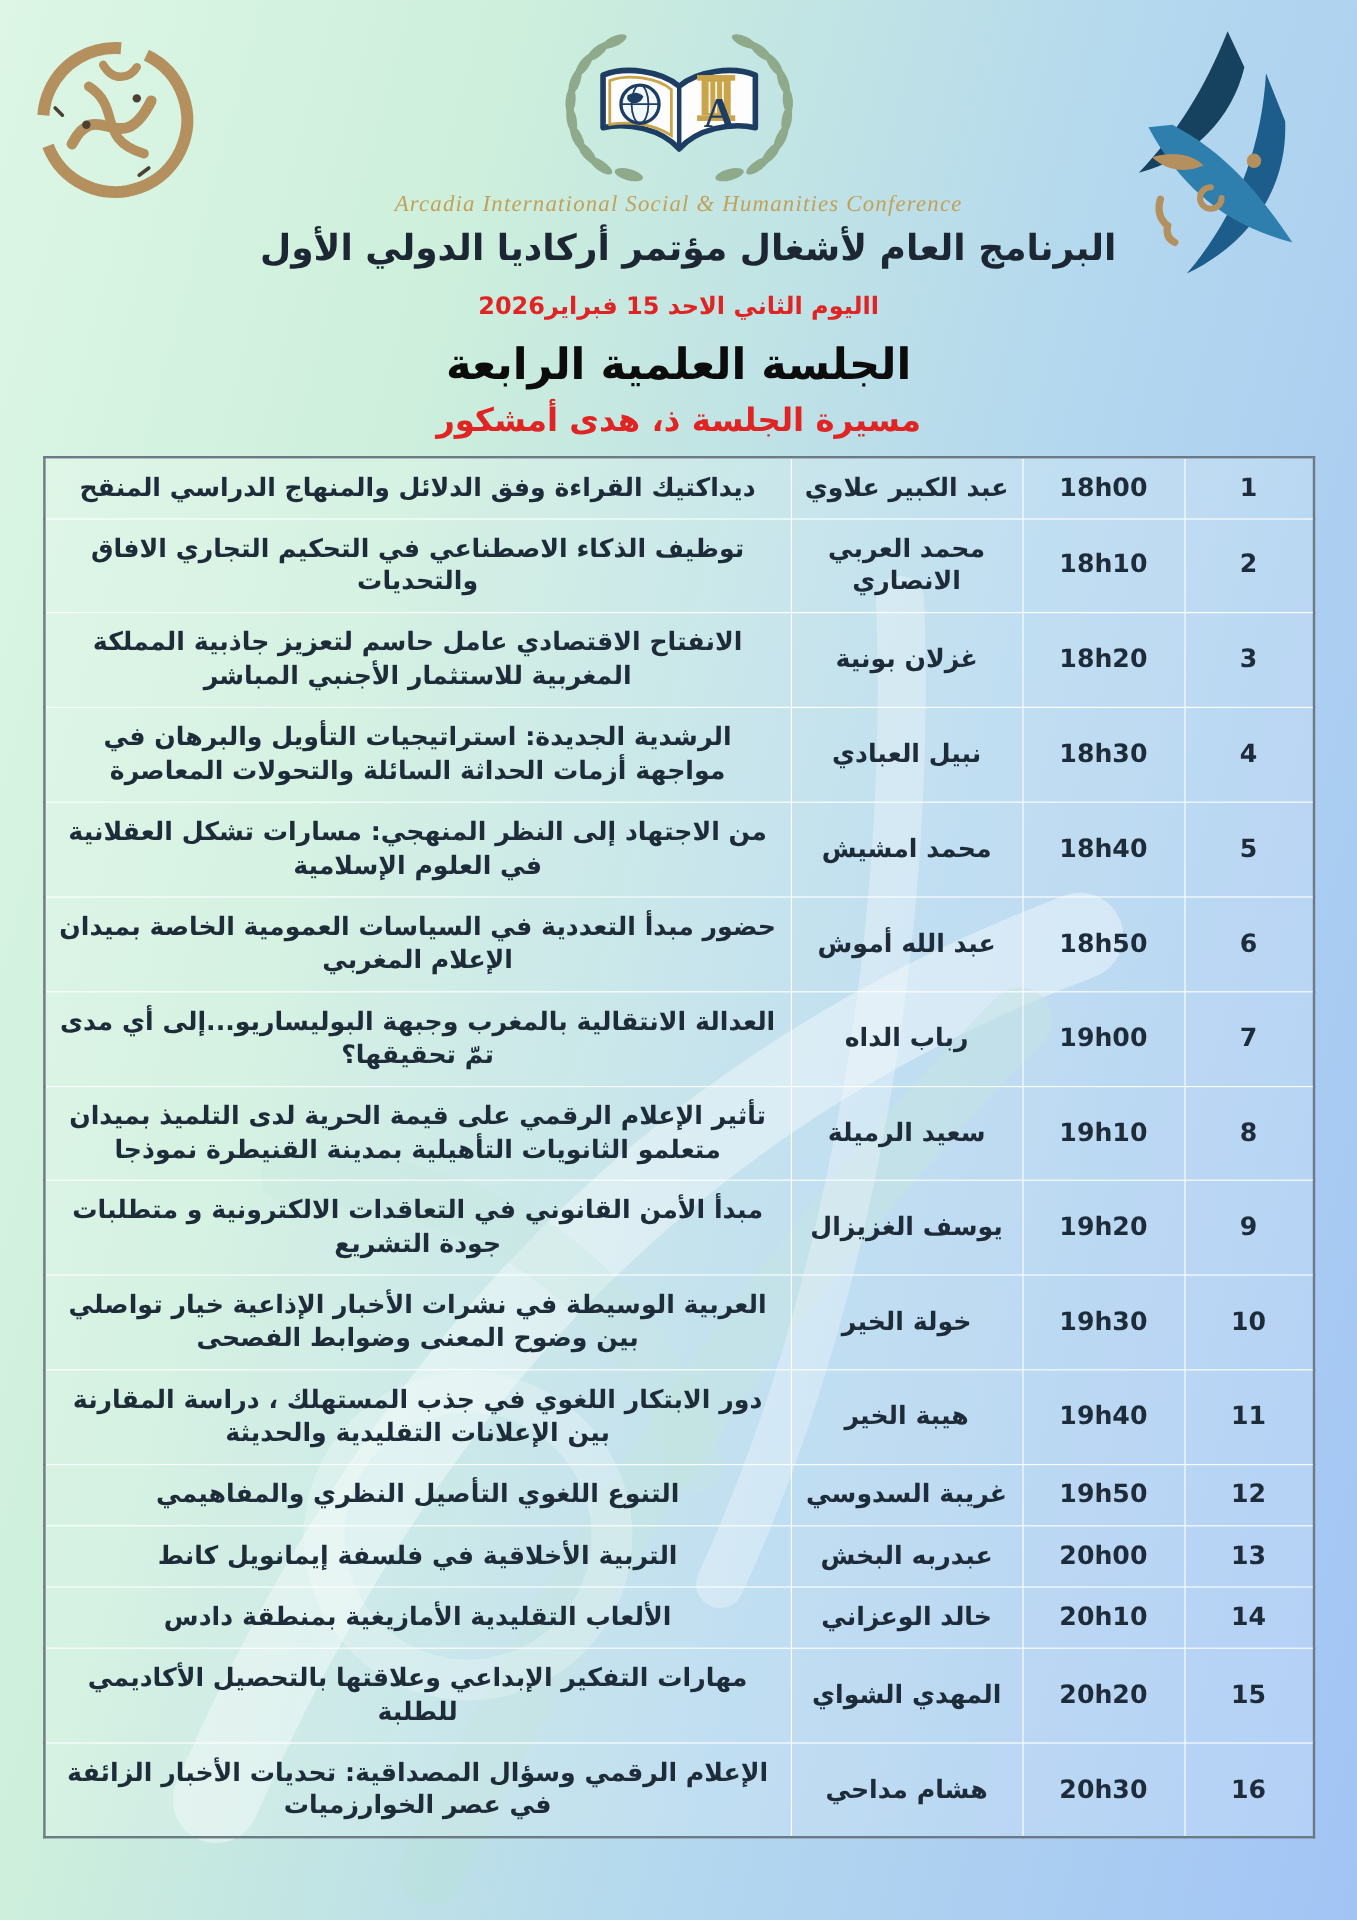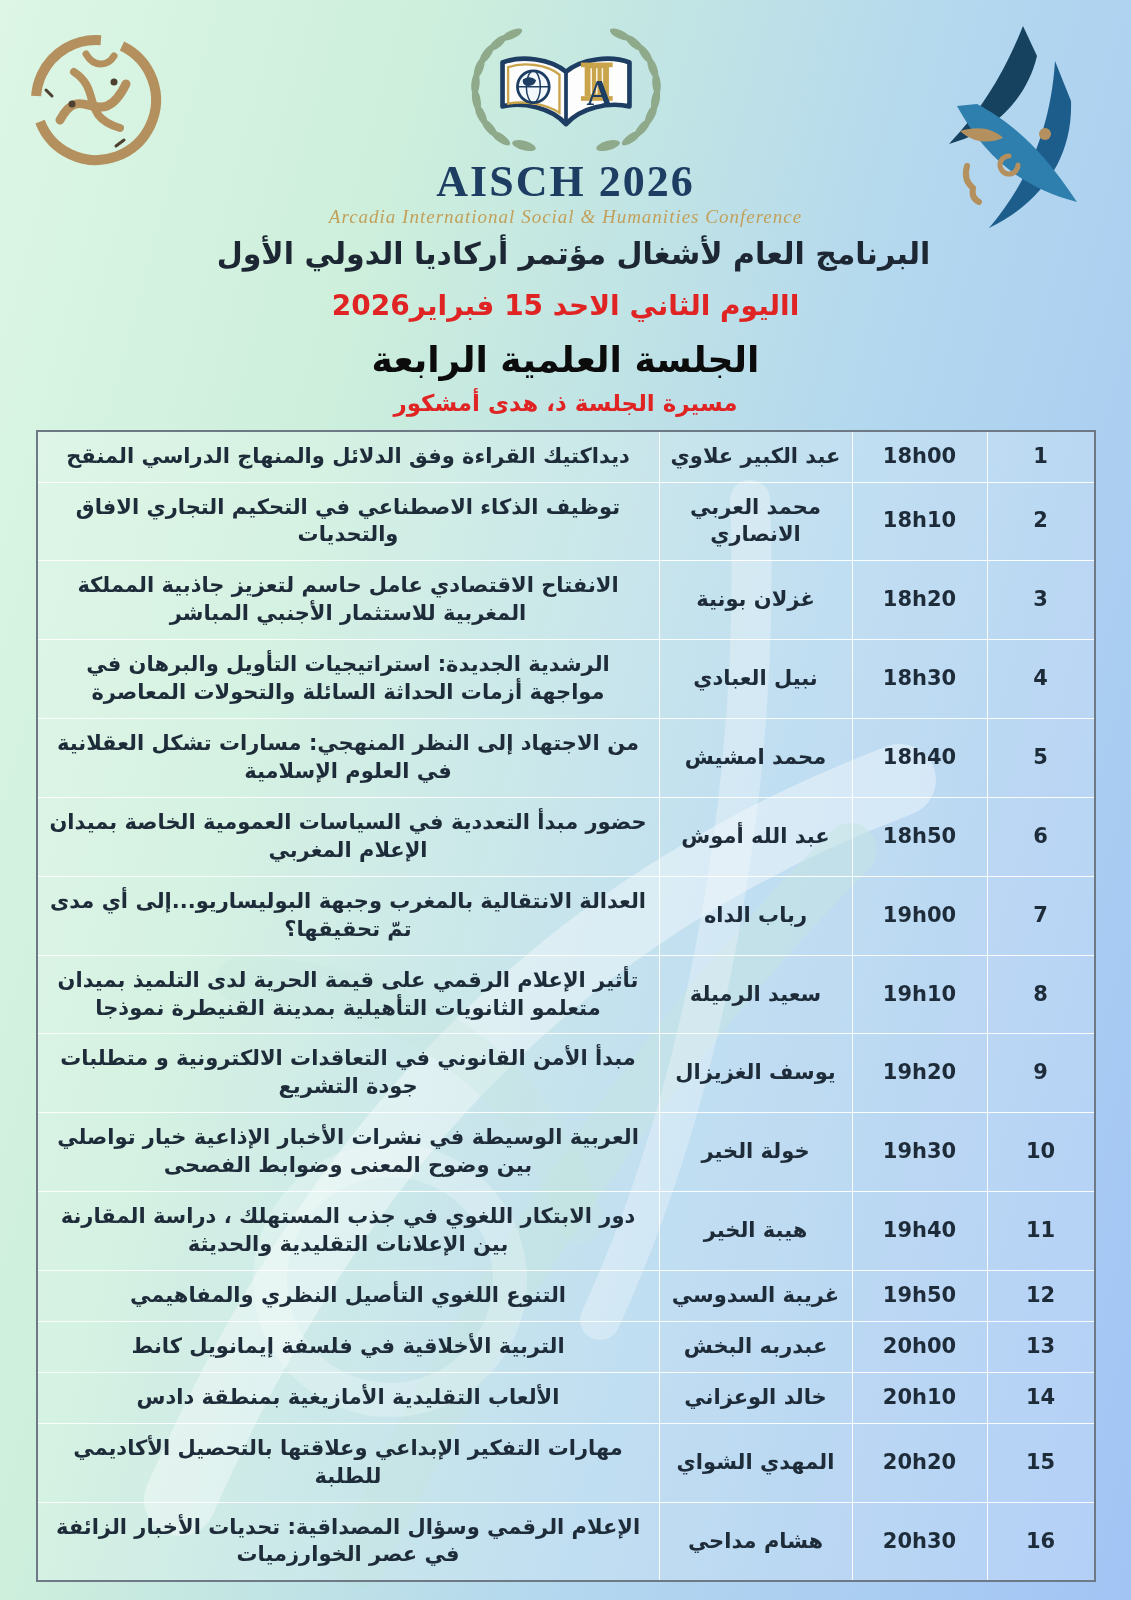--- a/index.html
+++ b/index.html
@@ -19,23 +19,23 @@
   .header-center{padding-top:14px;text-align:center;}
   .aisch-title{
     font-family:"Liberation Serif",serif;font-weight:bold;
     font-size:44px;color:#1d3d63;letter-spacing:2px;line-height:1;margin-top:2px;
   }
   .aisch-sub{
     font-family:"Liberation Serif",serif;font-style:italic;
     font-size:19px;color:#c2a05a;margin-top:2px;letter-spacing:1px;
   }
   .ar-title{direction:rtl;font-weight:bold;color:#1c2733;font-size:30px;line-height:1.22;margin-top:8px;padding-left:16px;}
-  .date-line{direction:rtl;color:#e02424;font-weight:bold;font-size:28px;margin-top:16px;}
+  .date-line{direction:rtl;color:#e02424;font-weight:bold;font-size:20px;margin-top:16px;}
   .session-title{direction:rtl;color:#0c0c0c;font-weight:bold;font-size:36px;margin-top:16px;font-family:"DejaVu Serif","DejaVu Sans",serif;}
-  .moderator-line{direction:rtl;color:#e02424;font-weight:bold;font-size:23px;margin-top:10px;}
+  .moderator-line{direction:rtl;color:#e02424;font-weight:bold;font-size:27px;margin-top:10px;}
 
   
   table.schedule{
     direction:rtl;
     width:1060px;margin:14px auto 0 auto;
     border-collapse:collapse;
     border:2px solid #6d7a86;
   }
   table.schedule td{
     border:1px solid rgba(255,255,255,.92);
@@ -120,21 +120,20 @@
         <ellipse cx="85" cy="78" rx="7.5" ry="17" fill="none" stroke="#1d3d63" stroke-width="1.6"></ellipse>
         <path d="M68,78 L102,78" stroke="#1d3d63" stroke-width="1.6"></path>
         <path d="M74,70 q8,-5 14,1 q-2,7 -10,6 q-6,-2 -4,-7 Z" fill="#1d3d63"></path>
         <rect x="140" y="56" width="26" height="32" fill="#c9a44a"></rect>
         <rect x="136" y="52" width="34" height="5" fill="#c9a44a"></rect>
         <rect x="136" y="88" width="34" height="5" fill="#c9a44a"></rect>
         <path d="M147,58 v28 M153,58 v28 M159,58 v28" stroke="#fdf6e6" stroke-width="1.6"></path>
         <text x="142" y="98" font-family="Liberation Serif, serif" font-size="38" font-weight="bold" fill="#1d3d63">A</text>
       </svg>
 
-      <div class="aisch-title">AISCH 2026</div>
       <div class="aisch-sub">Arcadia International Social &amp; Humanities Conference</div>
 
       <div class="ar-title">
         <div>البرنامج العام لأشغال مؤتمر أركاديا الدولي الأول</div>
       </div>
 
       <div class="date-line">االيوم الثاني الاحد 15 فبراير2026</div>
       <div class="session-title">الجلسة العلمية الرابعة</div>
       <div class="moderator-line">مسيرة الجلسة ذ، هدى أمشكور</div>
     </div>

